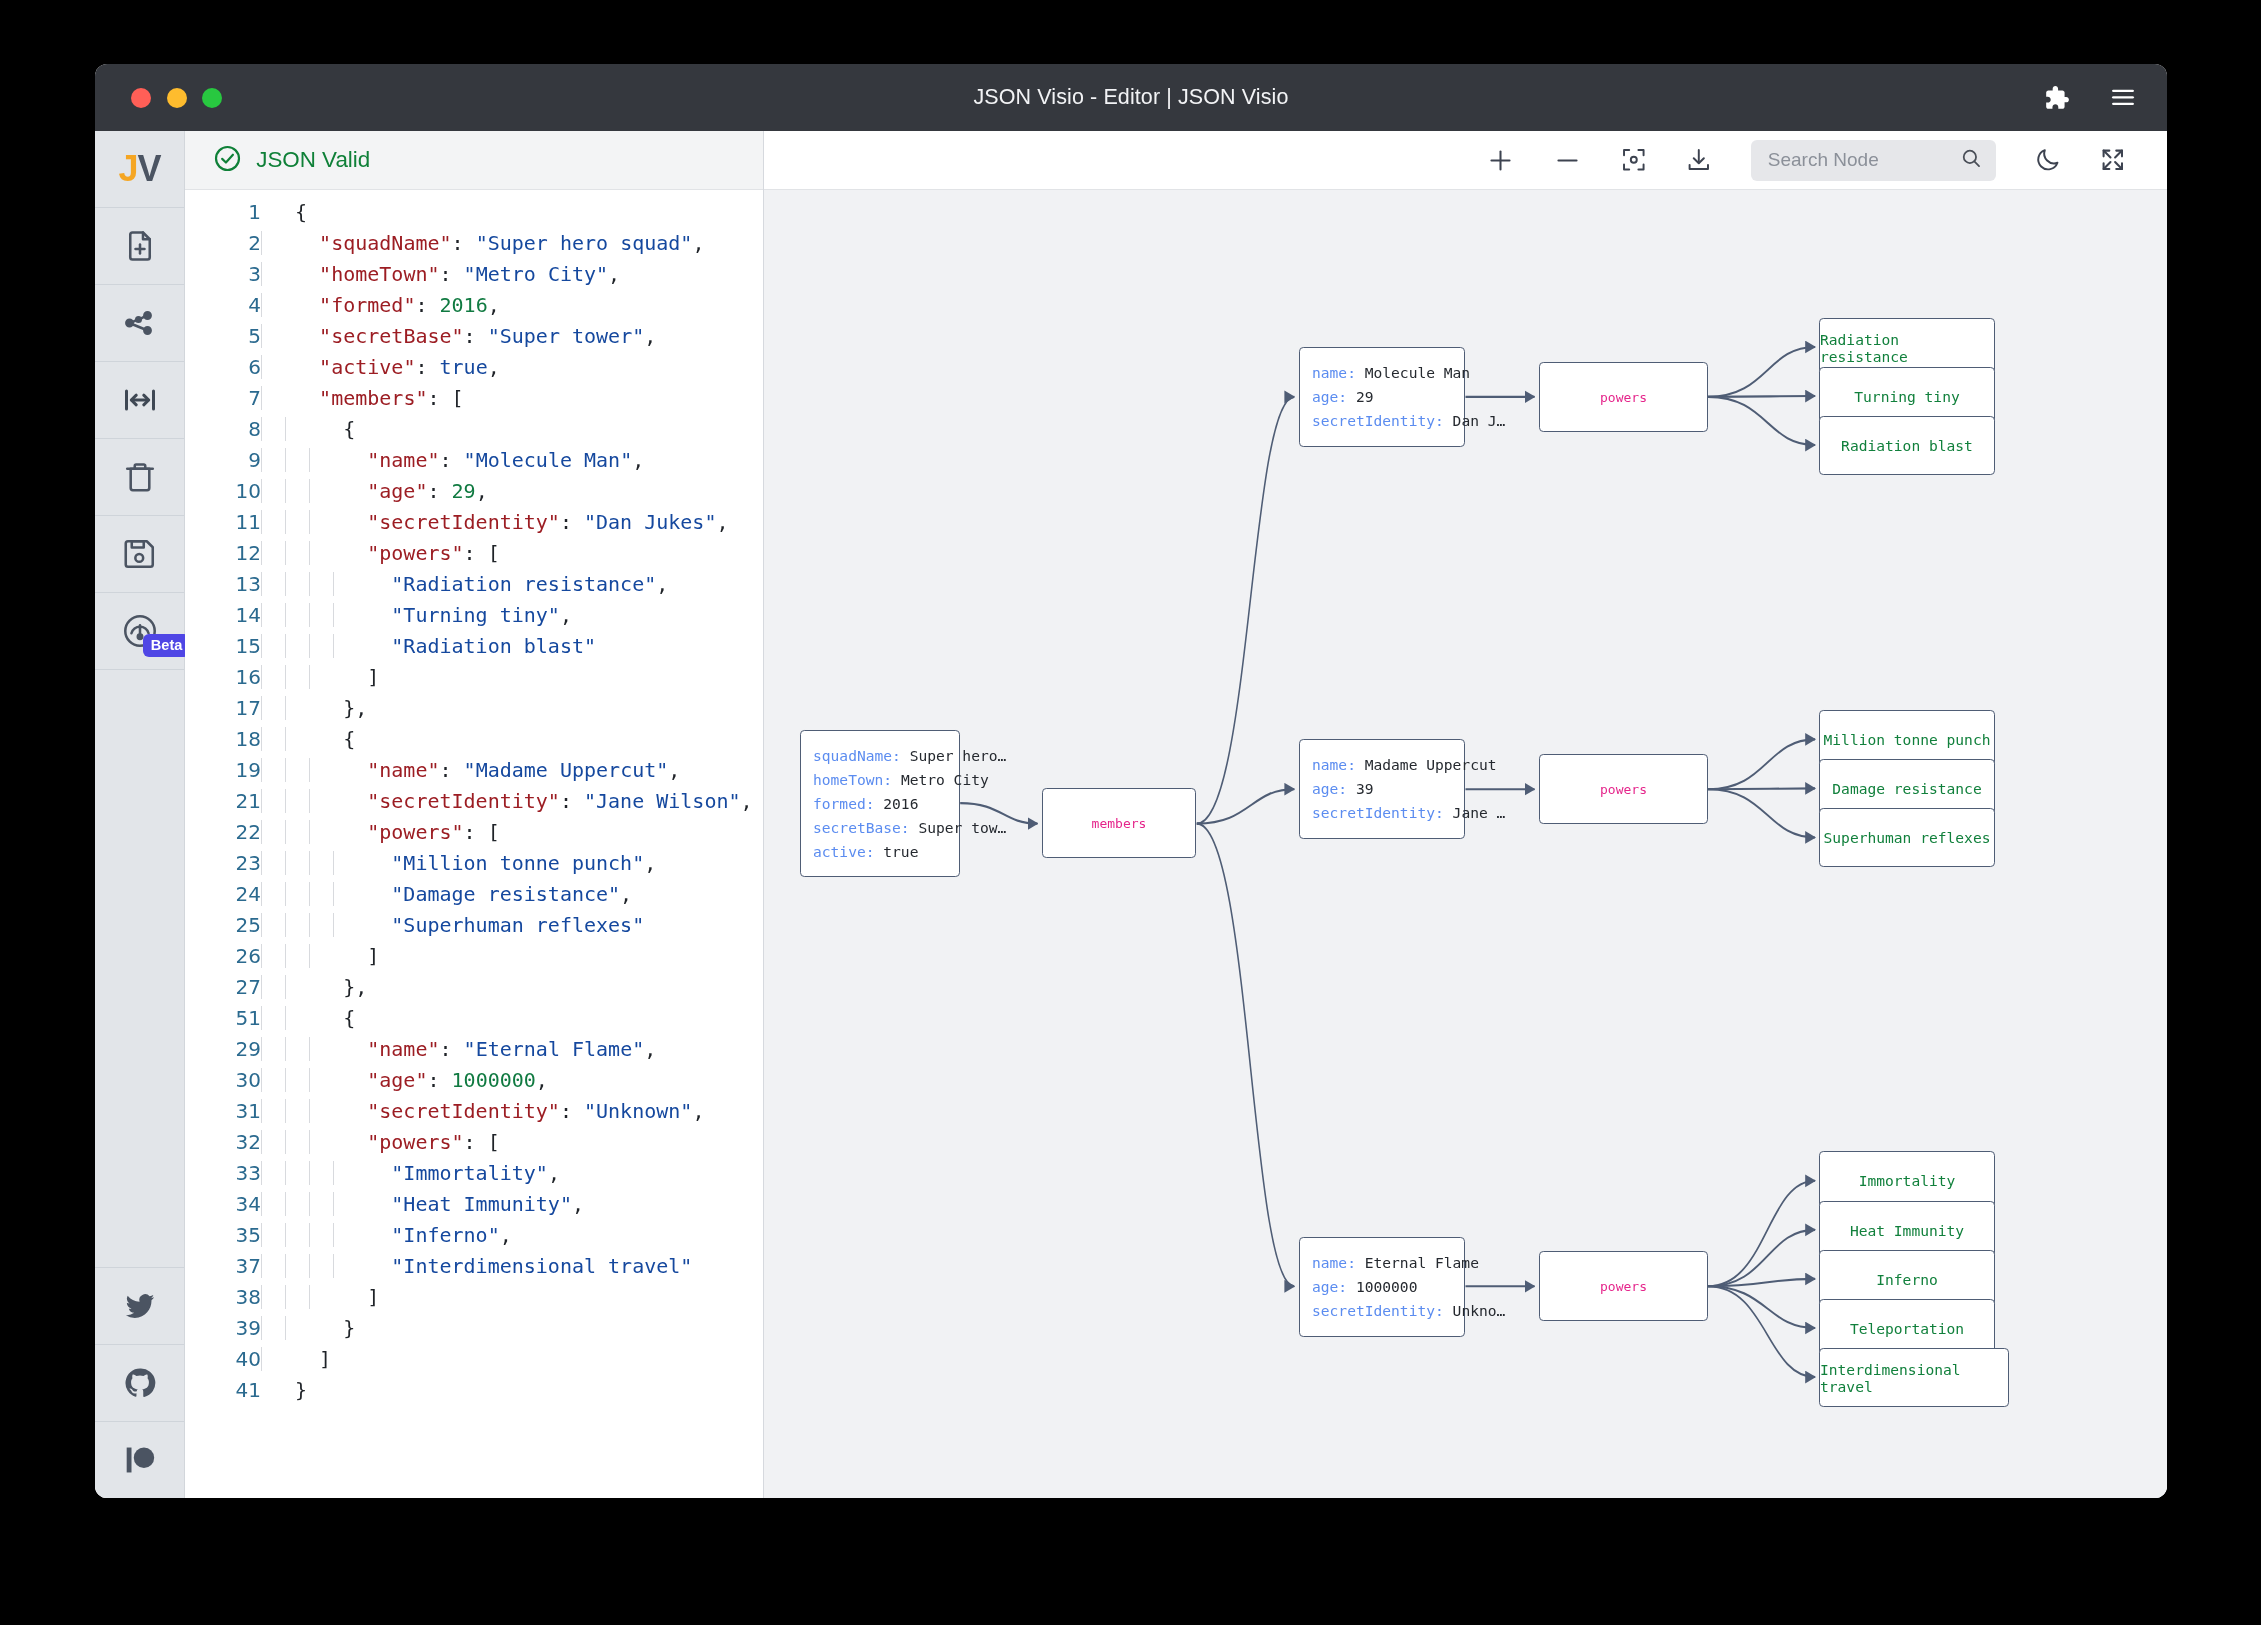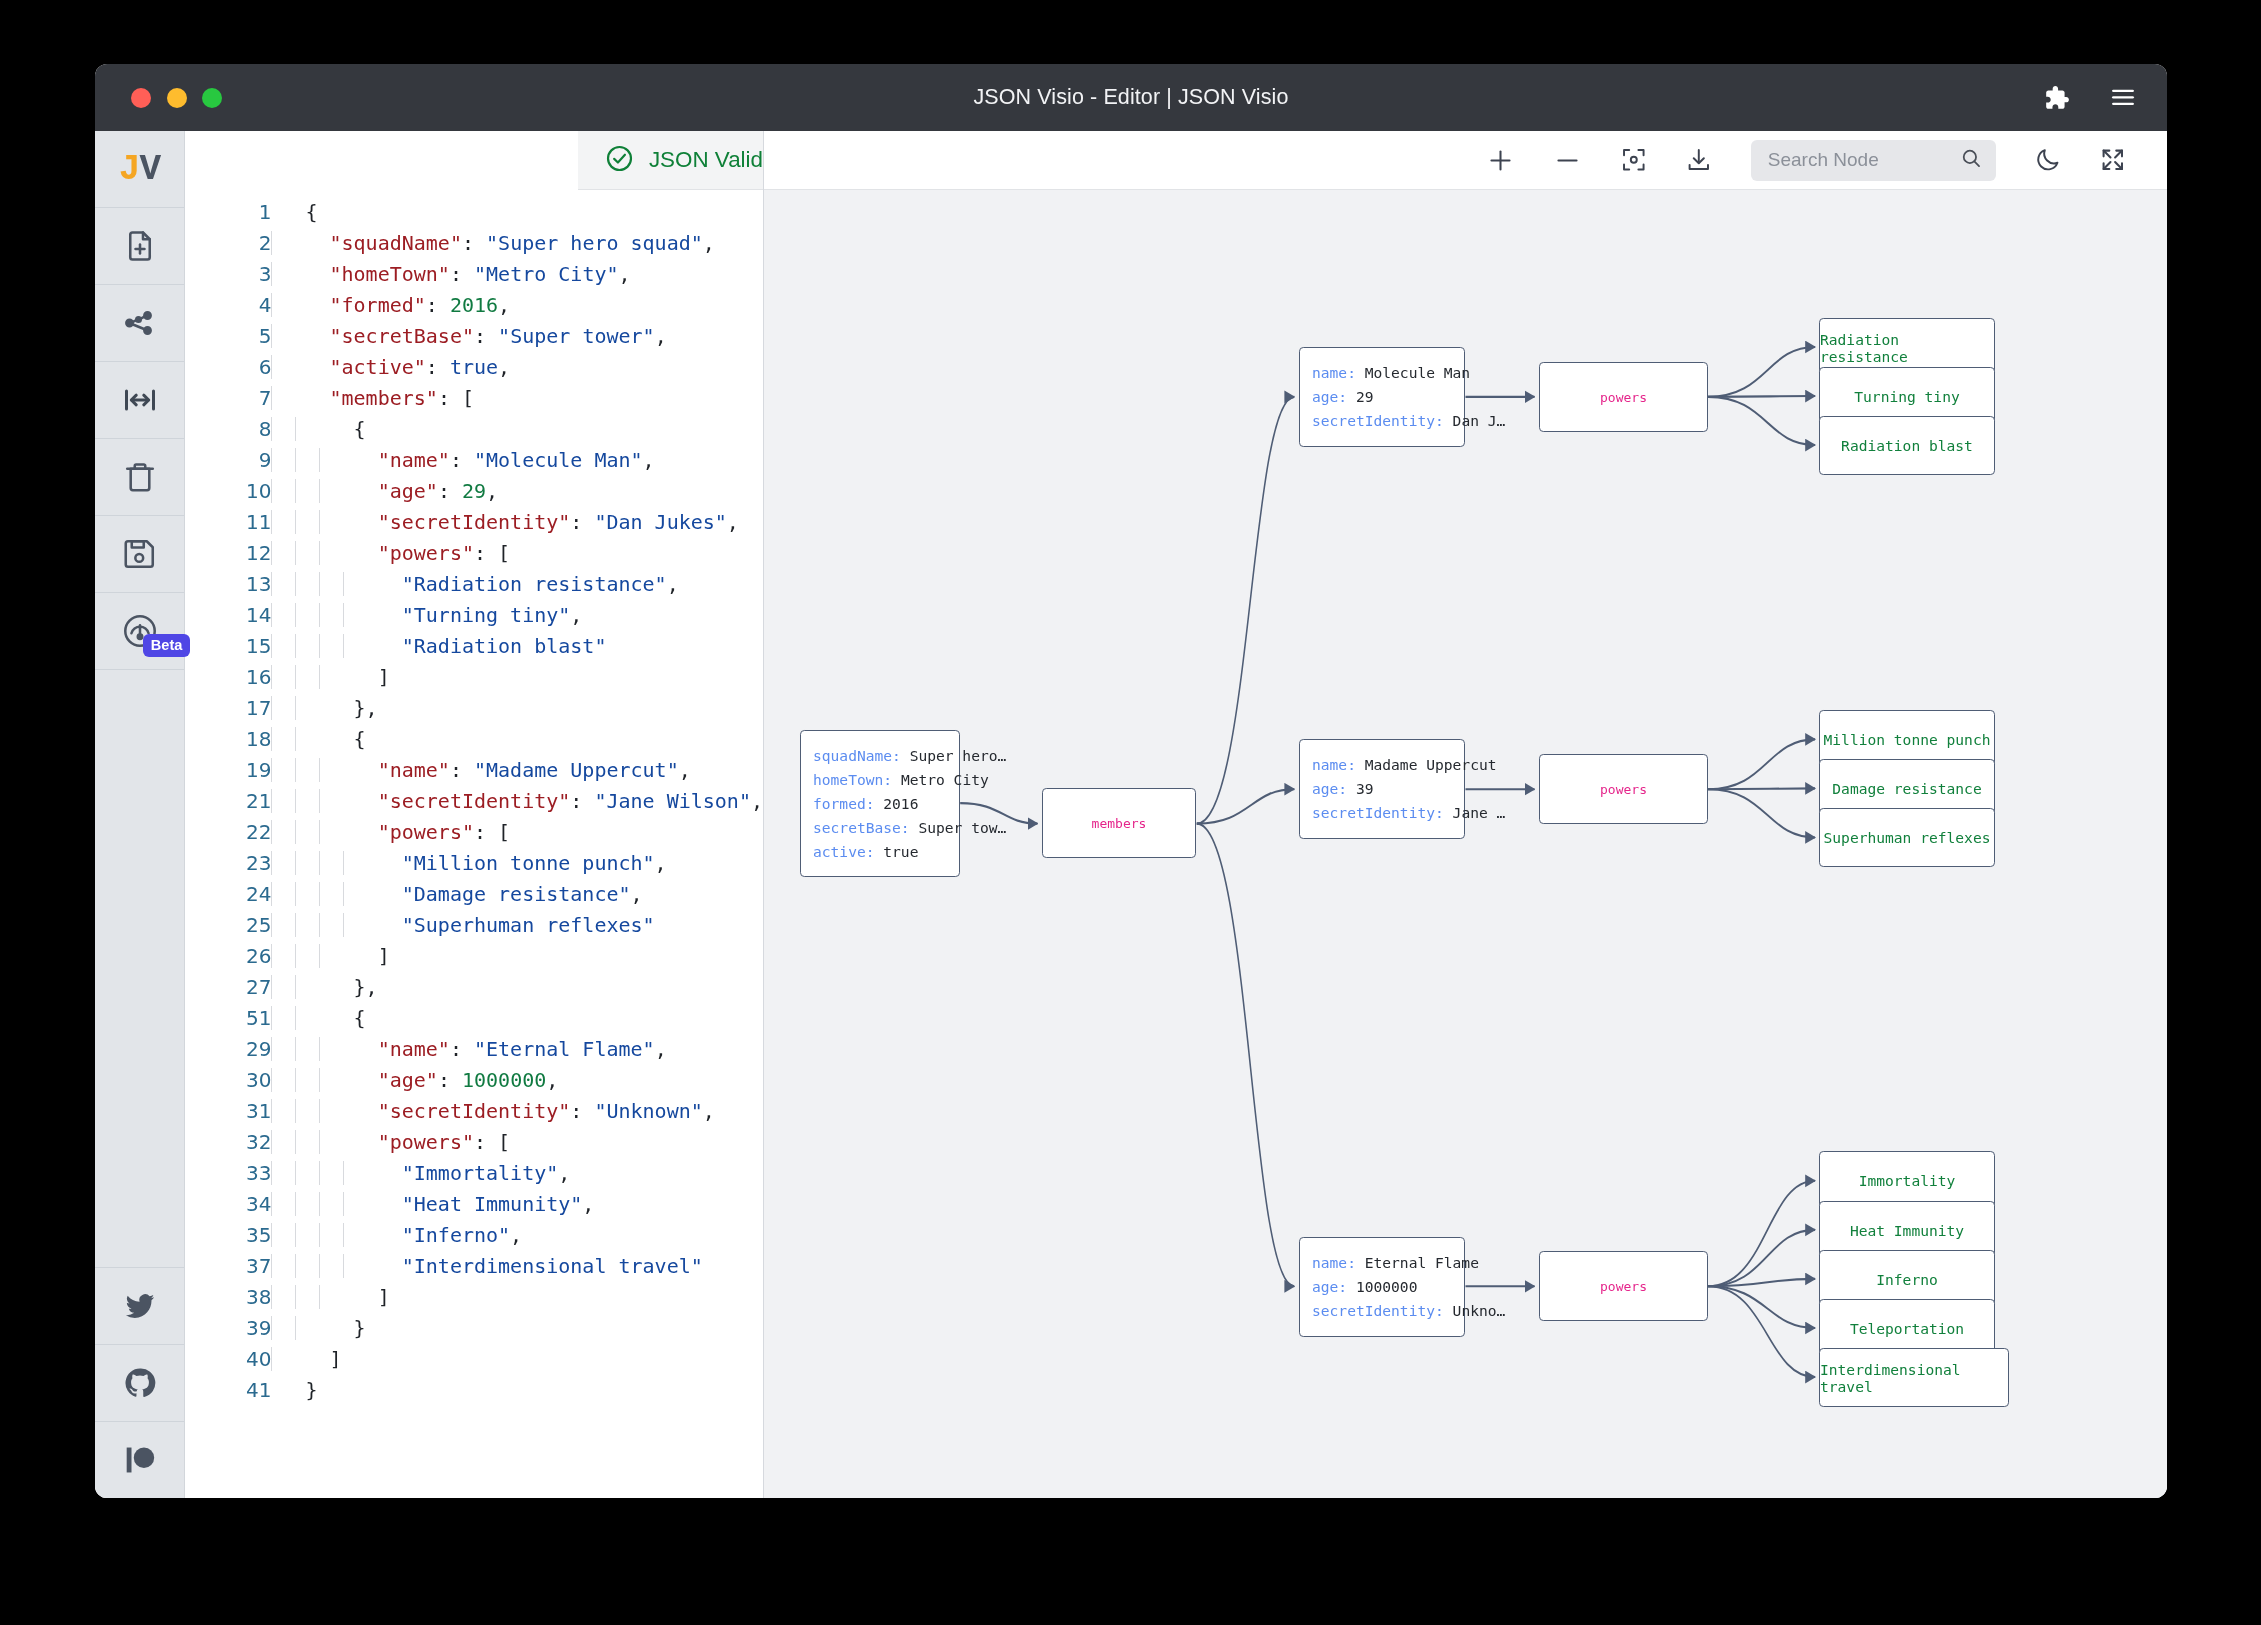--- a/index.html
+++ b/index.html
@@ -77,21 +77,21 @@
     display: flex;
     align-items: center;
     justify-content: center;
     position: relative;
     border-bottom: 0.9px solid #cfd4da;
   }
   .rail-item:first-child { border-bottom: 0.9px solid #cfd4da; }
   .rail-spacer { flex: 1; }
   .rail-bottom .rail-item { border-bottom: none; border-top: 0.9px solid #cfd4da; }
   .logo-jv {
-    font-family: Liberation Mono, monospace;
+    font-family: Liberation Sans, sans-serif;
     font-size: 36px;
     font-weight: 700;
     letter-spacing: -0.9px;
   }
   .logo-jv .j { color: #f5a623; }
   .logo-jv .v { color: #4b5462; }
   .beta-badge {
     position: absolute;
     left: 48px; bottom: 12px;
     background: #4f46e5;
@@ -106,21 +106,20 @@
 
   
   .editor-col {
     width: 579px;
     flex: 0 0 579px;
     display: flex;
     flex-direction: column;
     border-right: 0.9px solid #d6d9de;
     background: #ffffff;
     min-height: 0;
-    align-items: flex-end;
   }
   .status-bar {
     height: 59px;
     flex: 0 0 59px;
     background: #f3f4f5;
     border-bottom: 0.9px solid #e1e3e6;
     display: flex;
     align-items: center;
     padding-left: 27.6px;
     gap: 14.6px;

